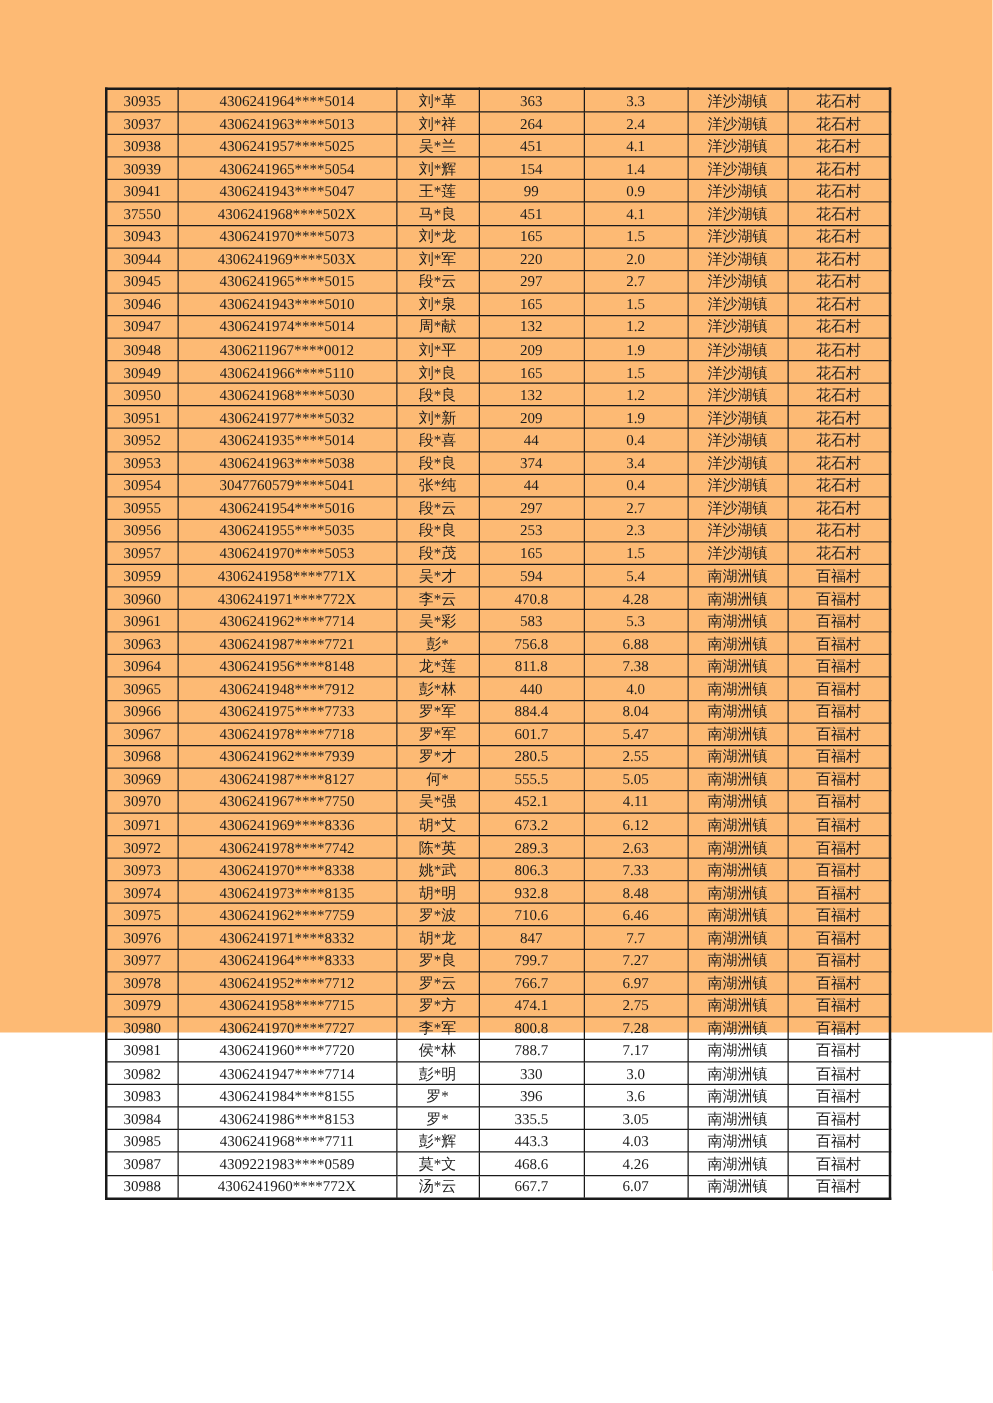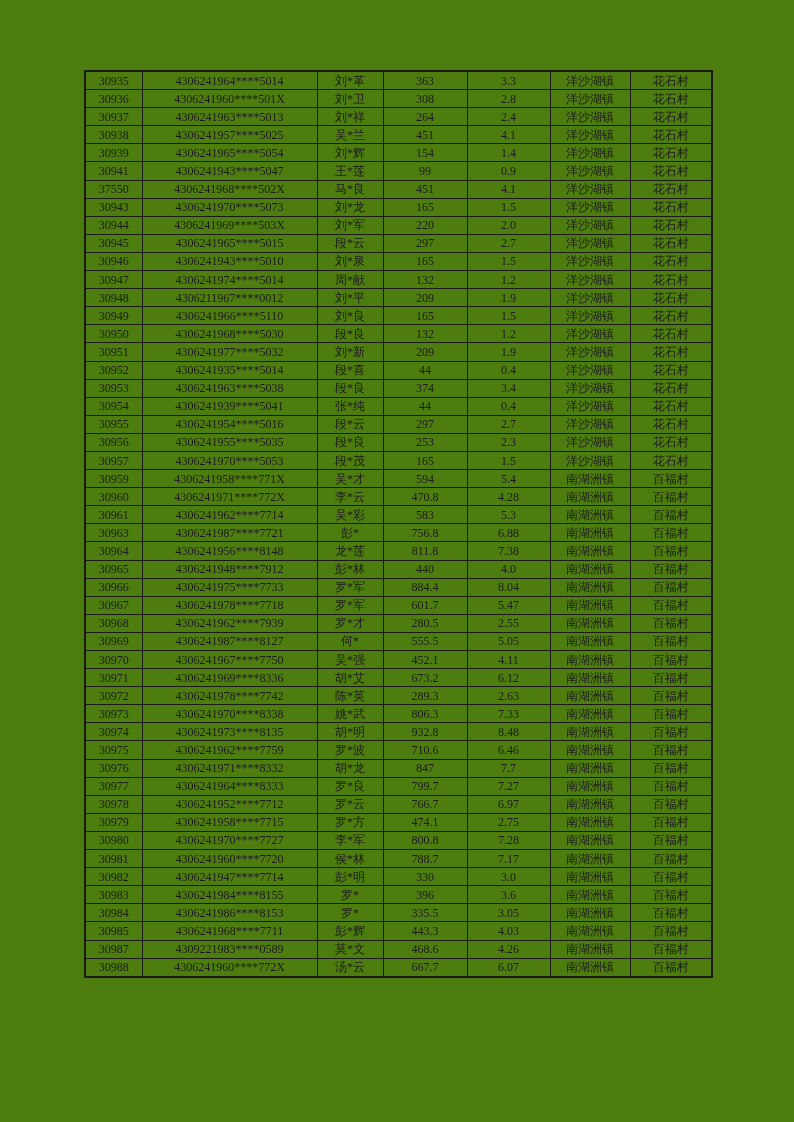--- a/index.html
+++ b/index.html
@@ -7,22 +7,22 @@
     padding: 0;
     width: 794px;
     height: 1122px;
     background: #ffffff;
     overflow: hidden;
     font-family: "Liberation Serif", "DejaVu Serif", serif;
   }
   .page {
     position: relative;
     width: 794px;
-    height: 1122px;
-    background: #4d7c0f;
+    height: 826px;
+    background: #fdba74;
   }
   table.grid {
     position: absolute;
     left: 84px;
     top: 70px;
     border-collapse: collapse;
     table-layout: fixed;
     width: 627px;
     border: 2px solid var(--border-color, #1a1a1a);
   }
@@ -64,29 +64,20 @@
         <tr>
           <td>30935</td>
           <td>4306241964****5014</td>
           <td>刘*革</td>
           <td>363</td>
           <td>3.3</td>
           <td>洋沙湖镇</td>
           <td>花石村</td>
         </tr>
         <tr>
-          <td>30936</td>
-          <td>4306241960****501X</td>
-          <td>刘*卫</td>
-          <td>308</td>
-          <td>2.8</td>
-          <td>洋沙湖镇</td>
-          <td>花石村</td>
-        </tr>
-        <tr>
           <td>30937</td>
           <td>4306241963****5013</td>
           <td>刘*祥</td>
           <td>264</td>
           <td>2.4</td>
           <td>洋沙湖镇</td>
           <td>花石村</td>
         </tr>
         <tr>
           <td>30938</td>
@@ -218,21 +209,21 @@
           <td>30953</td>
           <td>4306241963****5038</td>
           <td>段*良</td>
           <td>374</td>
           <td>3.4</td>
           <td>洋沙湖镇</td>
           <td>花石村</td>
         </tr>
         <tr>
           <td>30954</td>
-          <td>4306241939****5041</td>
+          <td>3047760579****5041</td>
           <td>张*纯</td>
           <td>44</td>
           <td>0.4</td>
           <td>洋沙湖镇</td>
           <td>花石村</td>
         </tr>
         <tr>
           <td>30955</td>
           <td>4306241954****5016</td>
           <td>段*云</td>

